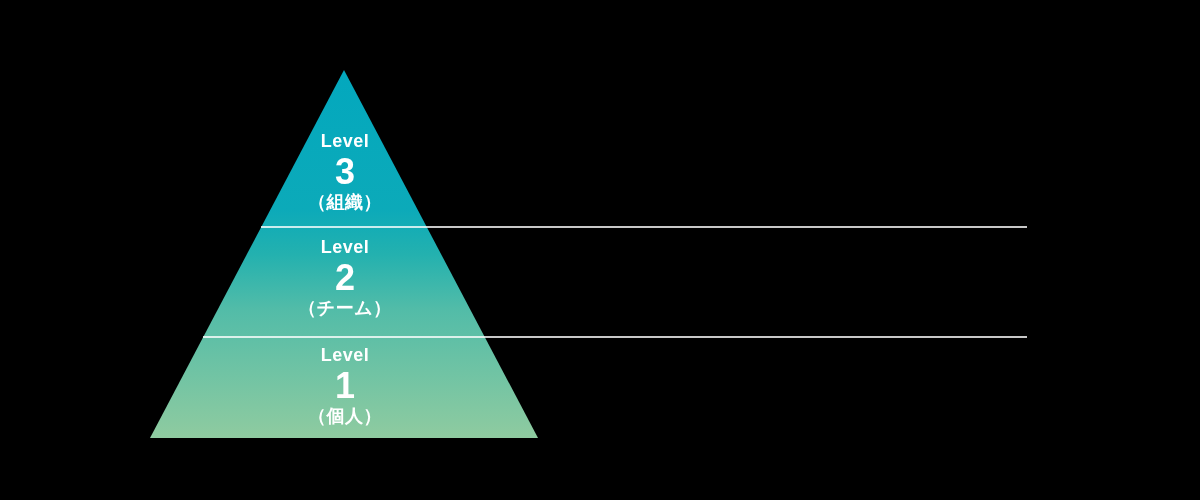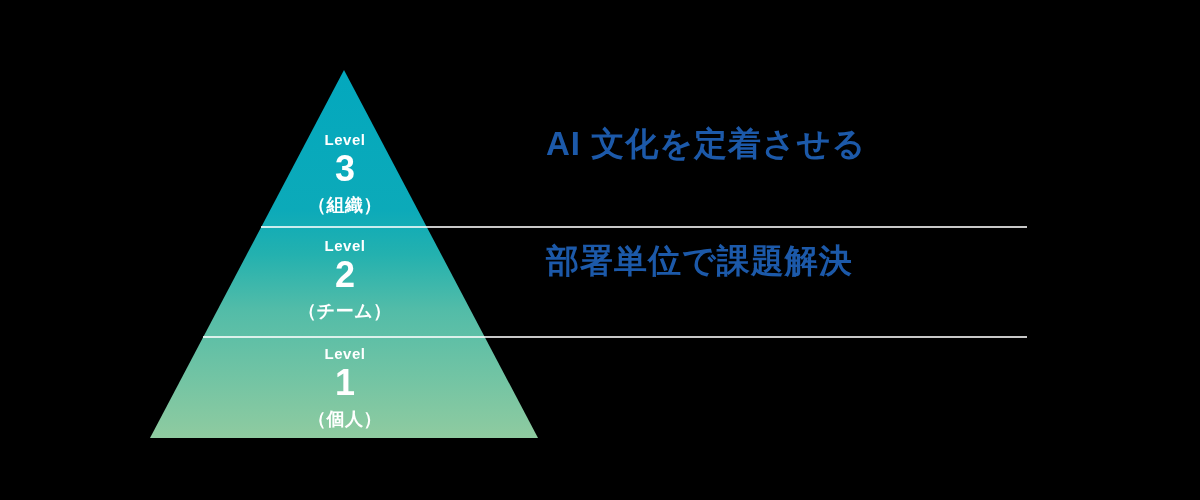--- a/index.html
+++ b/index.html
@@ -50,34 +50,34 @@
     flex-direction: column;
     align-items: center;
     color: #ffffff;
     text-align: center;
     line-height: 1.1;
   }
   .level-3 { top: 132px; }
   .level-2 { top: 238px; }
   .level-1 { top: 346px; }
   .lvl-word {
-    font-size: 15px;
+    font-size: 18px;
     font-weight: 700;
     letter-spacing: 0.5px;
   }
   .lvl-num {
     font-size: 36px;
     font-weight: 700;
     line-height: 1.0;
     margin-top: 2px;
   }
   .lvl-sub {
     font-size: 18px;
     font-weight: 700;
-    margin-top: 9px;
+    margin-top: 3px;
     letter-spacing: 0.5px;
   }
 
   
   .desc {
     position: absolute;
     left: 546px;
     color: #1c59a9;
     font-size: 33px;
     font-weight: 700;
@@ -110,16 +110,14 @@
     <span class="lvl-num">2</span>
     <span class="lvl-sub">（チーム）</span>
   </div>
 
   <div class="level-label level-1">
     <span class="lvl-word">Level</span>
     <span class="lvl-num">1</span>
     <span class="lvl-sub">（個人）</span>
   </div>
 
-  <div class="desc desc-1">AI 文化を定着させる</div>
-  <div class="desc desc-2">部署単位で課題解決</div>
 
 </div>
 
 </body></html>

